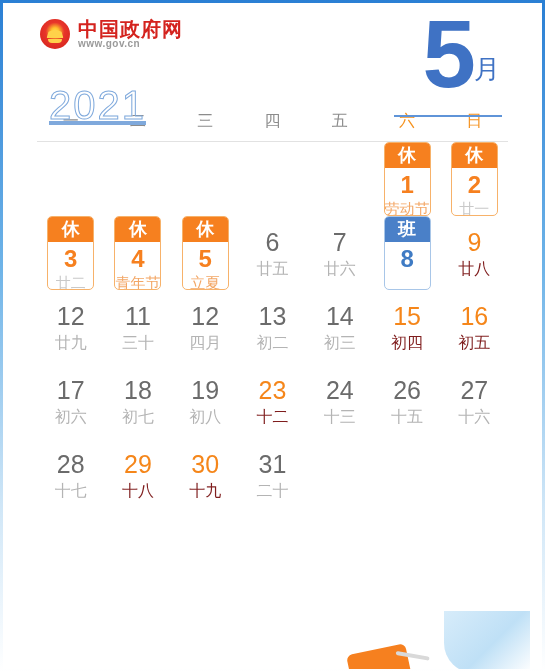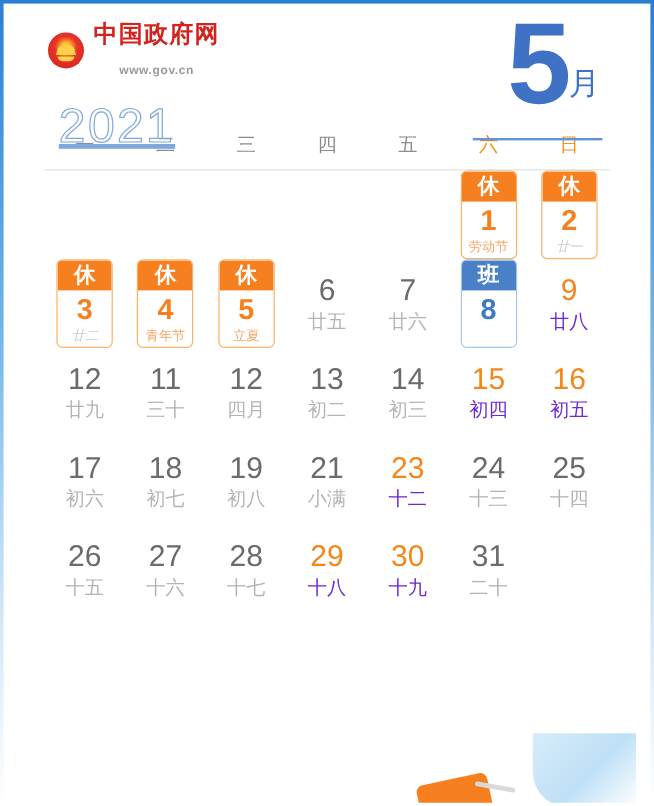--- a/index.html
+++ b/index.html
@@ -52,21 +52,21 @@
     background:#ffd24a;
     border-radius:0 0 7px 7px;
   }
   .brand-text { display:flex; flex-direction:column; line-height:1; }
   .brand-cn {
     font-size:20px; font-weight:bold; color:#d4231e;
     letter-spacing:1px;
   }
   .brand-url {
     font-size:10px; font-weight:bold; color:#9a9a9a;
-    letter-spacing:0.5px; margin-top:16px;text-align:center;
+    letter-spacing:0.5px; margin-top:0;
   }
 
   .month-block {
     position:absolute;
     right:42px; top:10px;
     display:flex; align-items:flex-end;
   }
   .month-num {
     font-size:96px; font-weight:bold; color:#3f72c4;
     line-height:0.85; letter-spacing:-4px;
@@ -131,21 +131,21 @@
     line-height:1;
     font-weight:300;
   }
   .dlunar {
     font-size:16px;
     color:#b4b4b4;
     margin-top:6px;
     line-height:1;
   }
   .cell.weekend .dnum { color:#f5861a; }
-  .cell.weekend .dlunar { color:#6d28d9; }
+  .cell.weekend .dlunar { color:#7f1d1d; }
 
   
   .badge-card {
     width:47px;
     border-radius:5px;
     overflow:hidden;
     background:#fff;
     display:flex;
     flex-direction:column;
     align-items:center;
@@ -159,27 +159,27 @@
     padding:3px 0 4px;
     line-height:1;
   }
   .badge-card .body {
     width:100%;
     display:flex; flex-direction:column;
     align-items:center;
     padding:5px 0 5px;
   }
   .badge-card .body .dnum { font-size:24px; font-weight:bold; }
-  .badge-card .body .dlunar { font-size:11px; margin-top:4px; }
+  .badge-card .body .dlunar { font-size:15px; margin-top:4px; }
 
   .badge-card.rest { border:1px solid #f7b26a; }
   .badge-card.rest .tag { background:#f6801f; }
   .badge-card.rest .body .dnum { color:#f6801f; }
   .badge-card.rest .body .dlunar { color:#f3a766; }
-  .badge-card.rest.plain-lunar .body .dlunar { color:#c9c9c9;font-style:italic; }
+  .badge-card.rest.plain-lunar .body .dlunar { color:#c9c9c9; }
 
   .badge-card.work { border:1px solid #a8c6e8; }
   .badge-card.work .tag { background:#4a80c8; }
   .badge-card.work .body .dnum { color:#3f7bc4; }
   .badge-card.work .body .dlunar { color:#b4b4b4;margin-top:29px; }
 
   
   .deco-orange {
     position:absolute;
     left:346px; bottom:-14px;
@@ -344,35 +344,27 @@
           <div class="dlunar">初六</div>
         </div>
         <div class="cell">
           <div class="dnum">18</div>
           <div class="dlunar">初七</div>
         </div>
         <div class="cell">
           <div class="dnum">19</div>
           <div class="dlunar">初八</div>
         </div>
-        <div class="cell">
-          <div class="dnum">21</div>
-          <div class="dlunar">小满</div>
-        </div>
         <div class="cell weekend">
           <div class="dnum">23</div>
           <div class="dlunar">十二</div>
         </div>
         <div class="cell">
           <div class="dnum">24</div>
           <div class="dlunar">十三</div>
-        </div>
-        <div class="cell">
-          <div class="dnum">25</div>
-          <div class="dlunar">十四</div>
         </div>
         <div class="cell">
           <div class="dnum">26</div>
           <div class="dlunar">十五</div>
         </div>
         <div class="cell">
           <div class="dnum">27</div>
           <div class="dlunar">十六</div>
         </div>
         <div class="cell">

